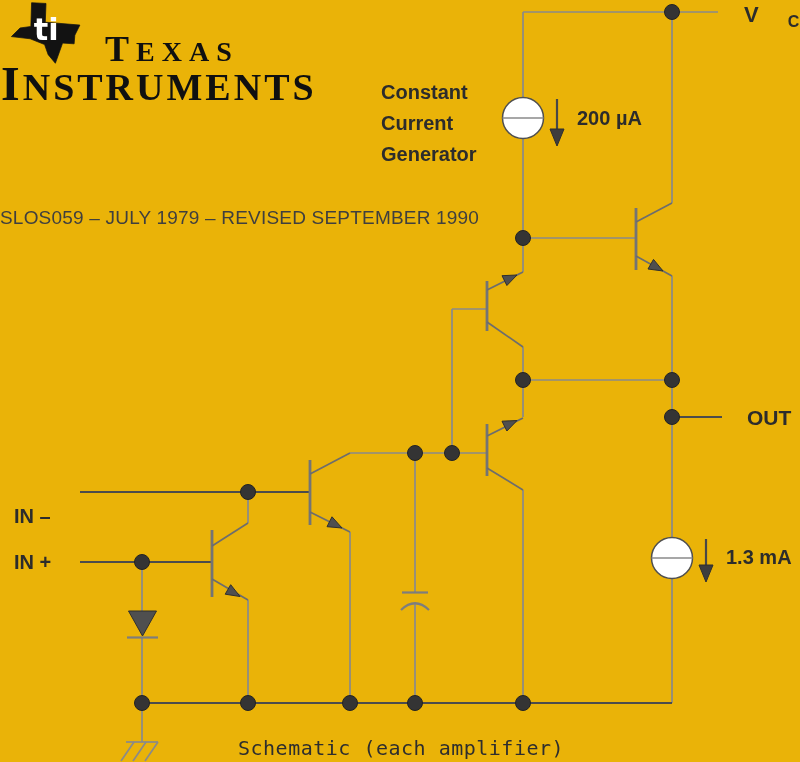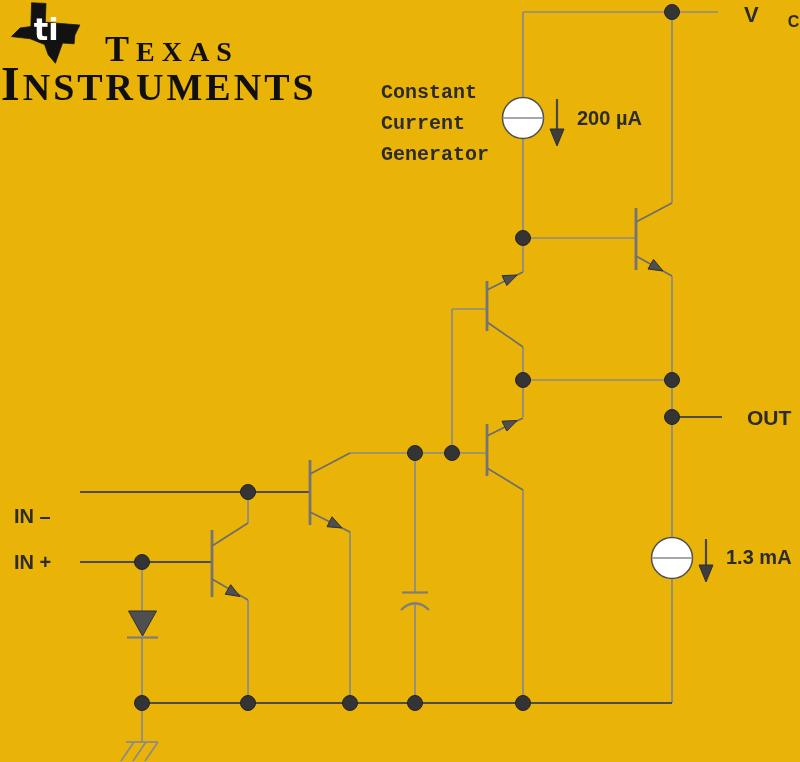--- a/index.html
+++ b/index.html
@@ -19,21 +19,21 @@
   
   .docline{position:absolute;left:0px;top:207px;font-size:19px;letter-spacing:.2px;color:#3f3f3f;white-space:nowrap;}
 
   
   .lbl{position:absolute;font-weight:bold;font-size:20px;color:#2c2c2c;white-space:nowrap;}
   .lbl-vcc{left:744px;top:2px;font-size:22px;}
   .lbl-vcc sub{font-size:16px;letter-spacing:.5px;margin-left:29px;}
   .lbl-out{left:747px;top:406px;font-size:21px;}
   .lbl-in-minus{left:14px;top:481px;margin-top:24px;}
   .lbl-in-plus{left:14px;top:551px;}
-  .lbl-ccg{left:381px;top:77px;line-height:31px;font-size:20px;font-family:Liberation Mono, monospace;}
+  .lbl-ccg{left:381px;top:77px;line-height:31px;font-size:20px;}
   .lbl-i200{left:577px;top:107px;}
   .lbl-i13{left:726px;top:546px;}
   .caption{position:absolute;left:238px;top:736px;font-family:"DejaVu Sans Mono","Liberation Mono",monospace;
            font-size:20px;letter-spacing:.5px;color:#2e2e2e;white-space:nowrap;}
 
   
   .schem{position:absolute;left:0;top:0;width:800px;height:762px;}
   .w  {stroke:#8a8a8a;stroke-width:1.7;fill:none;}
   .wd {stroke:#4c4c4c;stroke-width:1.9;fill:none;}
   .bar{stroke:#747474;stroke-width:2.8;fill:none;}
@@ -52,20 +52,21 @@
 
   <div class="logo">
     <svg class="state-svg" viewBox="0 0 100 86">
       <polygon points="30,1 50,2 49,28 97,32 90,46 89,58 73,57 63,85 53,73 48,59 28,51 2,48 14,36 29,34" fill="#121212" stroke="#121212"></polygon>
       <text x="33" y="53" font-family="DejaVu Sans, sans-serif" font-size="42" font-weight="bold" fill="#ffffff">ti</text>
     </svg>
     <div class="brand-line brand1"><span class="init">T</span><span>EXAS</span></div>
     <div class="brand-line brand2"><span class="init">I</span><span>NSTRUMENTS</span></div>
   </div>
 
+  <div class="docline">SLOS059 – JULY 1979 – REVISED SEPTEMBER 1990</div>
 
   <svg class="schem" viewBox="0 0 800 762">
 
     <g>
       <path class="w" d="M523,12 H718"></path>
       <path class="w" d="M523,12 V98"></path>
       <path class="w" d="M523,138.5 V272"></path>
       <path class="w" d="M523,347 V417"></path>
       <path class="w" d="M523,490 V703"></path>
       <path class="w" d="M672,12 V203"></path>
@@ -178,14 +179,15 @@
   <div class="lbl lbl-i200">200 µA</div>
 
   <div class="lbl lbl-out">OUT</div>
 
   <div class="lbl lbl-i13">1.3 mA</div>
 
   <div class="lbl lbl-in-minus">IN –</div>
 
   <div class="lbl lbl-in-plus">IN +</div>
 
+  <div class="caption">Schematic (each amplifier)</div>
 
 </div>
 
 </body></html>

